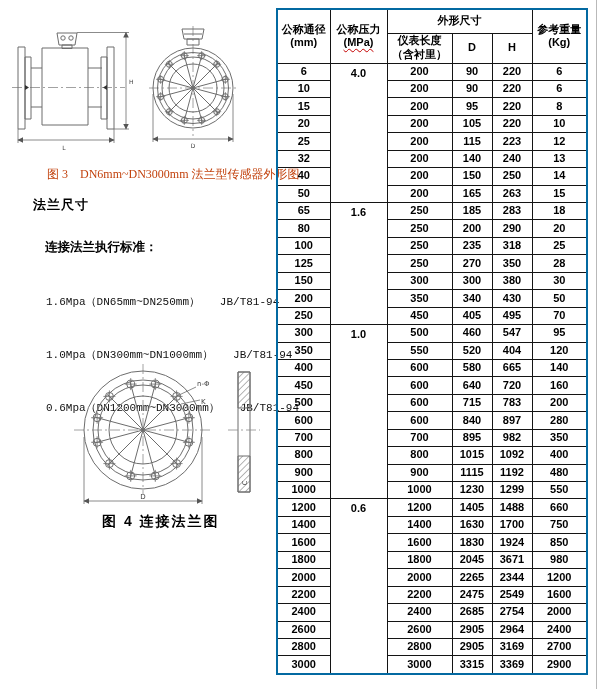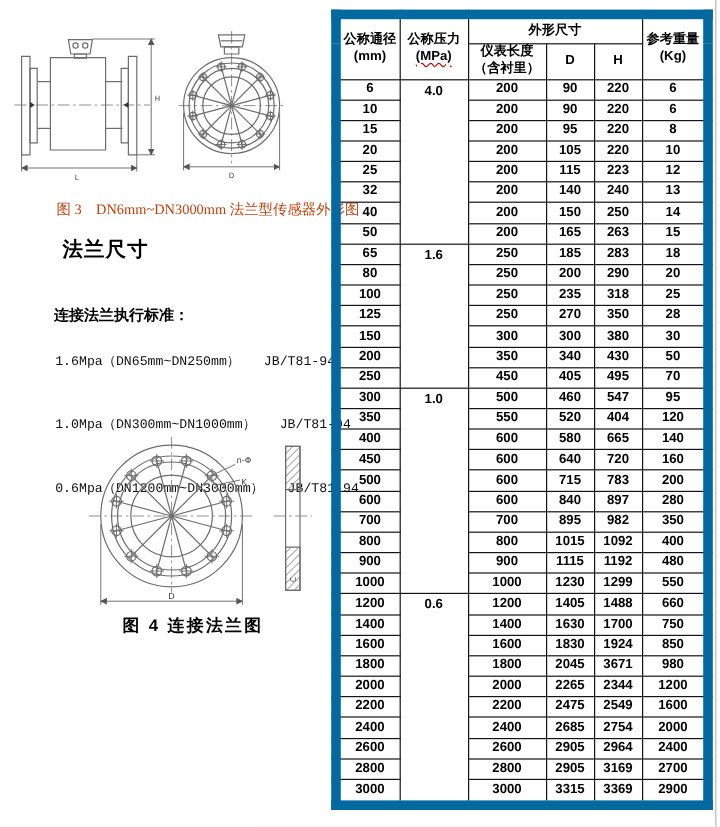--- a/index.html
+++ b/index.html
@@ -4,40 +4,40 @@
 <style>
   html,body{margin:0;padding:0;background:#e8e8e8;}
   #page{position:relative;width:600px;height:689px;background:#ffffff;overflow:hidden;
         font-family:"Liberation Sans",sans-serif;color:#000;}
   #scan-edge{position:absolute;left:596px;top:0;width:1px;height:689px;background:#b9b9b9;}
 
   
   .abs{position:absolute;}
   #fig3-caption{left:47px;top:166px;font-family:"Liberation Serif",serif;font-size:12px;
                 white-space:pre;color:#c2410c;}
-  #flange-heading{left:52px;top:196px;font-size:17px;font-weight:bold;letter-spacing:1px;}
+  #flange-heading{left:33px;top:196px;font-size:13px;font-weight:bold;letter-spacing:1px;}
   #flange-line1{left:45px;top:221px;font-size:12.5px;}
-  #flange-line2{left:45px;top:239px;font-size:12.5px;font-weight:bold;margin-top:16px;}
+  #flange-line2{left:45px;top:239px;font-size:12.5px;font-weight:bold;}
   #standards{left:46px;top:258px;font-family:"Liberation Mono",monospace;font-size:11px;
              line-height:17.8px;white-space:pre;color:#111;}
   #fig4-caption{left:66px;top:513px;font-size:14px;font-weight:bold;letter-spacing:2px;padding-left:36px;}
 
   svg{position:absolute;overflow:visible;}
   svg line,svg rect,svg circle,svg ellipse,svg path,svg polyline{vector-effect:non-scaling-stroke;}
   .thin{stroke:#6d6d6d;stroke-width:1;fill:none;}
   .cl{stroke:#8a8a8a;stroke-width:0.8;fill:none;stroke-dasharray:10 3 2 3;}
   .dim{stroke:#6d6d6d;stroke-width:0.8;fill:none;}
   svg text{font-family:"DejaVu Sans",sans-serif;fill:#444;}
 
   
   #spec-table{position:absolute;left:276px;top:8px;width:310px;height:667px;
               border-collapse:collapse;table-layout:fixed;}
   #spec-table th,#spec-table td{border:1px solid #141414;text-align:center;vertical-align:middle;
               padding:0;font-size:11px;font-weight:bold;color:#000;line-height:1.25;}
-  #spec-table{border:8px solid #0369a1;}
+  #spec-table{border:2px solid #0369a1;}
   #spec-table thead tr.h1{height:24px;}
   #spec-table thead tr.h2{height:30px;}
   .squiggle{text-decoration:underline wavy #c40000 1px;text-underline-offset:2px;}
 </style>
 </head>
 <body>
 
 <div id="page">
   <div id="scan-edge"></div>
 

